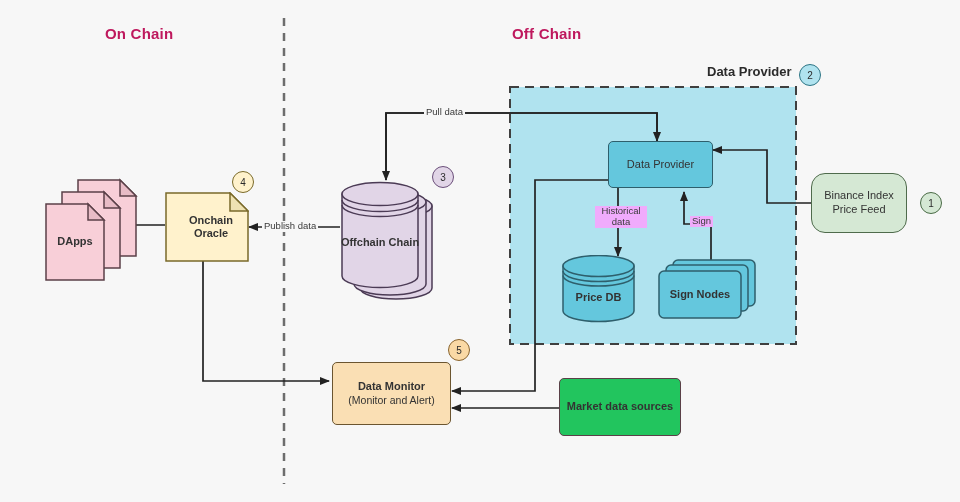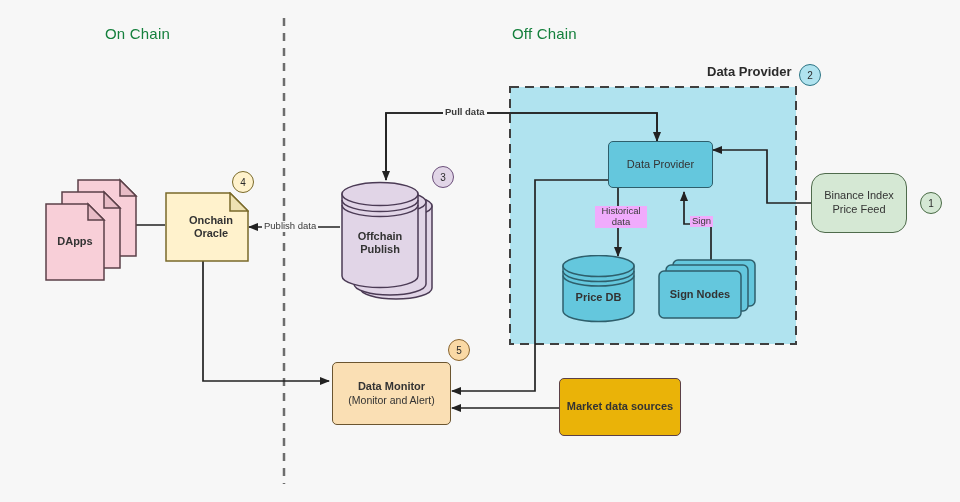--- a/index.html
+++ b/index.html
@@ -26,22 +26,22 @@
     box-sizing: border-box;
     display: flex;
     align-items: center;
     justify-content: center;
     text-align: center;
     line-height: 1.25;
   }
   .section-title {
     position: absolute;
     font-size: 15px;
-    font-weight: normal;
-    color: #15803d;
+    font-weight: bold;
+    color: #be185d;
     letter-spacing: 0.2px;
     white-space: nowrap;
     text-align: center;
   }
   .group-title {
     position: absolute;
     font-size: 13px;
     font-weight: bold;
     color: #2b2b2b;
     white-space: nowrap;
@@ -76,21 +76,21 @@
     line-height: 1.15;
   }
   .edge-label.onblue { background: #f0abfc; }
 
   
   .rect {
     border: 1.6px solid #454545;
     border-radius: 5px;
   }
   .box-green { background: #d5e8d4; border-color: #4f6b4c; }
-  .box-pink  { background: #eab308; border-color: #5b4048; }
+  .box-pink  { background: #22c55e; border-color: #5b4048; }
   .box-orange{ background: #fadfb4; border-color: #6b5530; }
   .box-cyan  { background: #64c7dd; border-color: #2e5f6c; }
 
   .lbl {
     pointer-events: none;
   }
   .lbl-main { font-size: 11px; font-weight: bold; }
   .lbl-sub  { font-size: 10.5px; font-weight: normal; }
   .lbl-plain{ font-size: 11px; font-weight: normal; }
   .shape-wrap { position: absolute; }
@@ -186,36 +186,36 @@
       <ellipse cx="58" cy="26" rx="36" ry="11"></ellipse>
       <path d="M16,22 H88 V104 a36,11 0 0 1 -72,0 V22 Z"></path>
       <ellipse cx="52" cy="22" rx="36" ry="11"></ellipse>
 
       <path d="M4,14 H80 V96 a38,11.5 0 0 1 -76,0 V14 Z"></path>
       <ellipse cx="42" cy="14" rx="38" ry="11.5"></ellipse>
       <path d="M4,20 a38,11.5 0 0 0 76,0" fill="none"></path>
       <path d="M4,25 a38,11.5 0 0 0 76,0" fill="none"></path>
     </g>
   </svg>
-  <div class="shape-text" style="left:2px; top:34px; width:80px; height:58px;">Offchain Publish</div>
+  <div class="shape-text" style="left:2px; top:34px; width:80px; height:58px;">Offchain Chain</div>
 </div>
 <div class="badge b3" style="left:432px; top:166px;">3</div>
 
 <div class="node rect box-cyan" style="left:608px; top:141px; width:105px; height:47px;">
   <span class="lbl lbl-plain">Data Provider</span>
 </div>
 
 <div class="edge-label onblue" style="left:595px; top:206px; width:48px;">
   <span>Historical</span><br>
   <span>data</span>
 </div>
 
 <div class="edge-label onblue" style="left:690px; top:216px;">Sign</div>
 
-<div class="edge-label" style="left:443px; top:107px;font-weight:bold;">Pull data</div>
+<div class="edge-label" style="left:424px; top:107px;">Pull data</div>
 
 <div class="edge-label" style="left:262px; top:221px;">Publish data</div>
 
 <div class="shape-wrap" style="left:561px; top:255px; width:75px; height:68px;">
   <svg width="75" height="68" viewBox="0 0 75 68" xmlns="http://www.w3.org/2000/svg">
     <g stroke="#2e5f6c" stroke-width="1.5" fill="#64c7dd" stroke-linejoin="round">
       <path d="M2,11 H73 V56 a35.5,10.5 0 0 1 -71,0 V11 Z"></path>
       <ellipse cx="37.5" cy="11" rx="35.5" ry="10.5"></ellipse>
       <path d="M2,16 a35.5,10.5 0 0 0 71,0" fill="none"></path>
       <path d="M2,20.5 a35.5,10.5 0 0 0 71,0" fill="none"></path>

